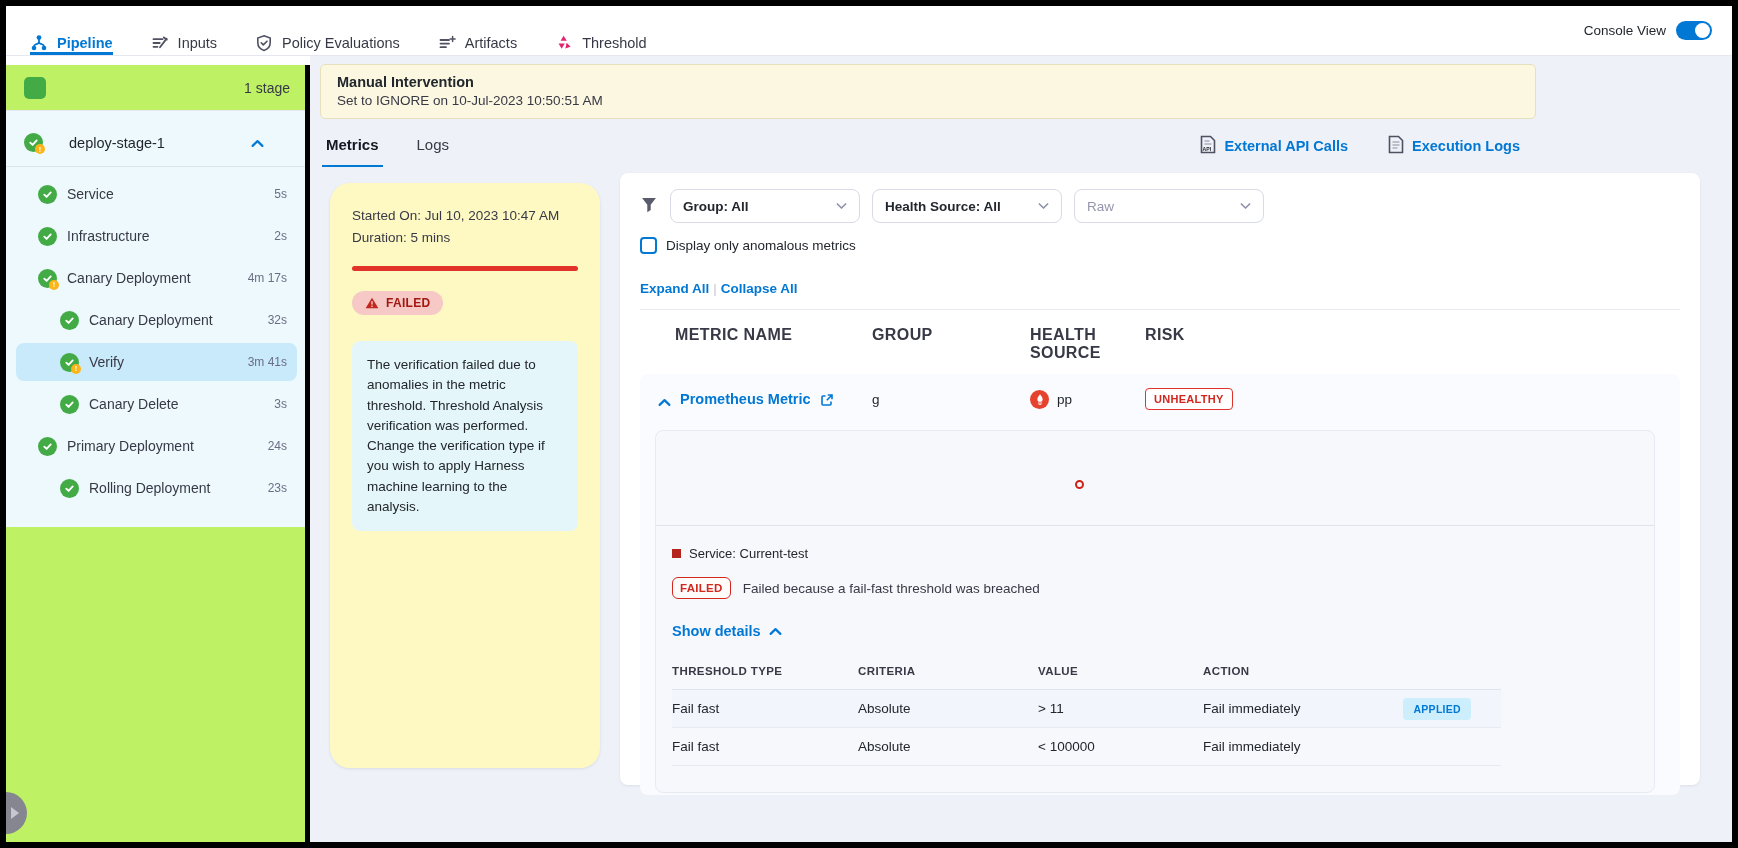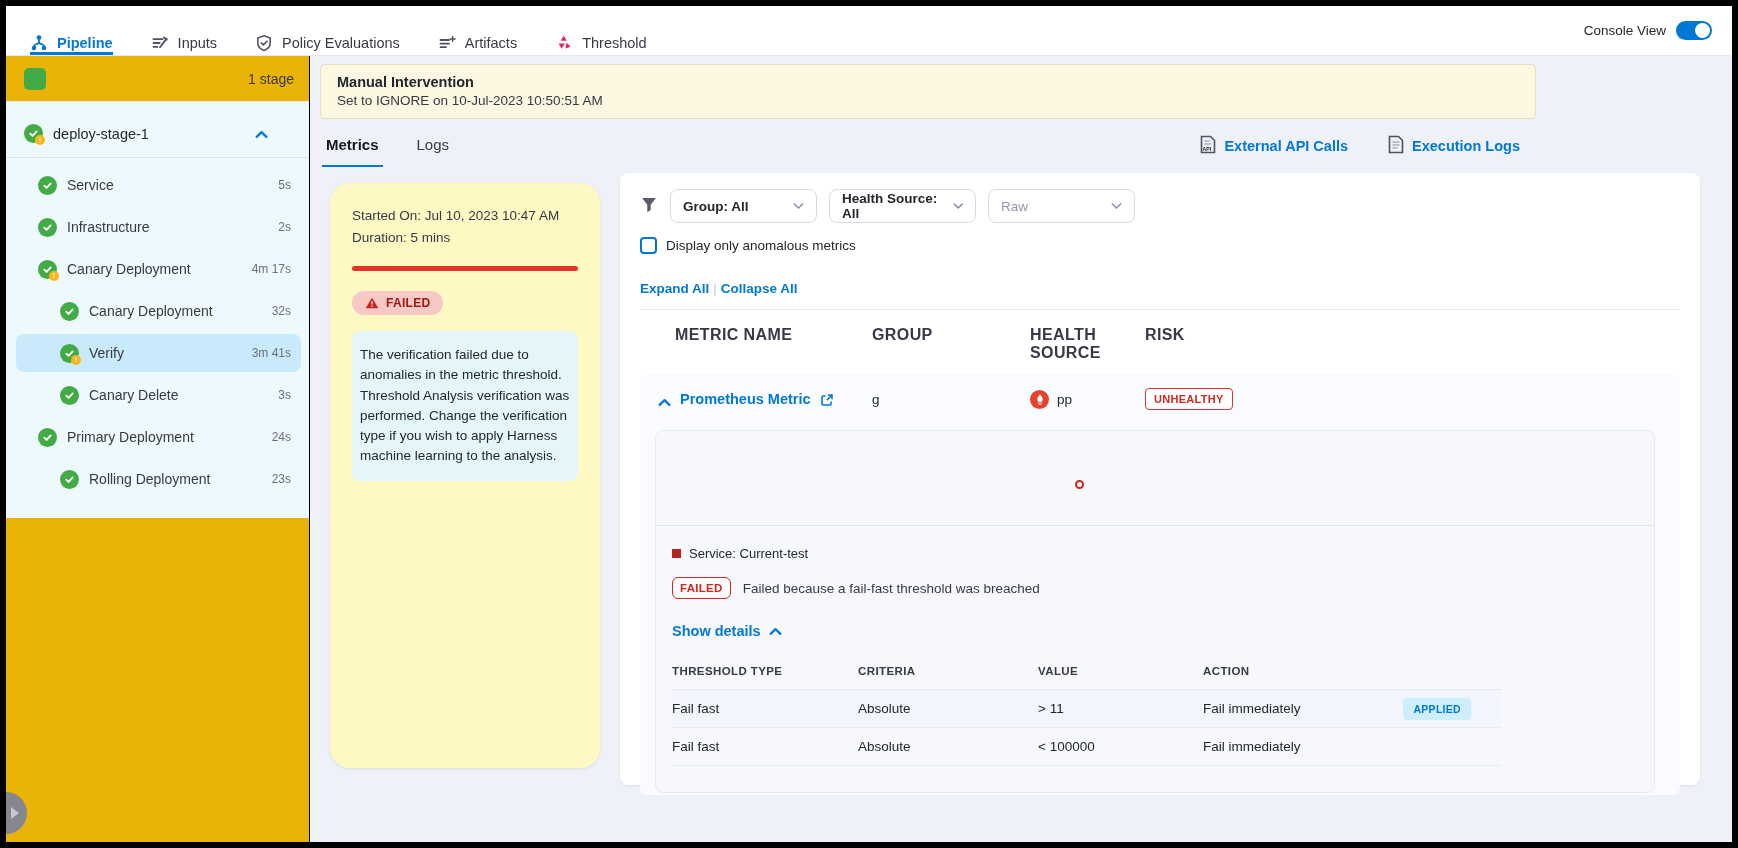--- a/index.html
+++ b/index.html
@@ -11,26 +11,26 @@
          border-bottom:1px solid #e6e7f0; display:flex; align-items:stretch; padding:0 20px 0 24px; z-index:5; }
   .nav-tab { display:flex; align-items:center; gap:9px; margin-right:38px; font-size:14.5px; color:#383946;
              font-weight:500; cursor:pointer; border-bottom:3px solid transparent; padding-top:3px;margin-top:24px; }
   .nav-tab.active { color:#0278d5; font-weight:700; border-bottom-color:#0278d5; }
   .nav-tab svg { display:block; }
   .console { margin-left:auto; display:flex; align-items:center; gap:10px; font-size:13.5px; color:#22272d; }
   .toggle { width:36px; height:19px; border-radius:10px; background:#0278d5; position:relative; cursor:pointer; }
   .toggle .knob { position:absolute; top:2px; right:2px; width:15px; height:15px; border-radius:50%; background:#fff; }
 
   
-  .sidebar { position:absolute; left:0; top:50px; bottom:0; width:304px; background:#eab308; border-right:1px solid #000000; }
+  .sidebar { position:absolute; left:0; top:59px; bottom:0; width:304px; background:#bef264; border-right:5px solid #000000; }
   .sb-head { height:46px; display:flex; align-items:center; padding:0 15px 0 18px; border-bottom:1px solid #e6e7f0; }
   .stage-chip { width:22px; height:22px; border-radius:5px; background:#42ab45; }
   .sb-count { margin-left:auto; font-size:14px; color:#383946; }
   .tree { background:#edf9fc; padding:6px 0 16px 0; }
-  .stage-row { display:flex; align-items:center; gap:10px; padding:16px 15px 14px 18px; cursor:pointer;text-align:right; }
+  .stage-row { display:flex; align-items:center; gap:26px; padding:16px 15px 14px 18px; cursor:pointer;text-align:right; }
   .stage-name { font-size:14.5px; color:#22272d; }
   .stage-row .chev { margin-left:auto; margin-right:26px; }
   .tree-divider { height:1px; background:#d9e7ec; margin:0 0 8px 0; }
   .step { display:flex; align-items:center; gap:10px; height:38px; margin:4px 8px 4px 10px; border-radius:8px;
           padding-right:10px; cursor:pointer; }
   .step.ind1 { padding-left:22px; }
   .step.ind2 { padding-left:44px; }
   .step.selected { background:#c8eafa; }
   .step-label { font-size:14px; color:#383946; }
   .step-dur { margin-left:auto; font-size:12px; color:#6b6d85; }
@@ -59,27 +59,27 @@
   .rlink { display:flex; align-items:center; gap:8px; font-size:14.5px; font-weight:700; color:#0278d5; cursor:pointer; }
 
   .content { display:flex; align-items:flex-start; gap:20px; margin:6px 32px 0 20px; }
 
   .summary-card { width:270px; margin-top:10px; background:#fef9c3; border-radius:20px; height:585px;
                   box-shadow:0 1px 3px rgba(40,41,61,.10); padding:22px 22px; flex:0 0 auto; }
   .sum-line { font-size:13.5px; color:#383946; line-height:1.6; }
   .redbar { height:5px; border-radius:3px; background:#e13329; margin-top:18px; }
   .failed-pill { display:inline-flex; align-items:center; gap:7px; margin-top:20px; background:#f6c9c6;
                  border-radius:13px; padding:5px 13px; color:#a31710; font-size:12px; font-weight:700; letter-spacing:.3px; }
-  .info-box { margin-top:16px; background:#e5f6fa; border-radius:8px; padding:14px 8px; font-size:13.5px;
+  .info-box { margin-top:26px; background:#e5f6fa; border-radius:8px; padding:14px 15px; font-size:13.5px;
               color:#22272d; line-height:1.5; }
 
   .metrics-panel { flex:1; background:#fff; border-radius:8px; box-shadow:0 1px 3px rgba(40,41,61,.08);
                    height:612px; padding:16px 20px; position:relative; }
   .filter-row { display:flex; align-items:center; gap:12px; }
-  .select { width:147px; height:34px; border:1px solid #d8dae8; border-radius:8px; background:#fff;
+  .select { width:190px; height:34px; border:1px solid #d8dae8; border-radius:8px; background:#fff;
             display:flex; align-items:center; justify-content:space-between; padding:0 12px; cursor:pointer; }
   .select .sel-label { font-size:13.5px; font-weight:600; color:#22272d; }
   .select.ghost .sel-label { color:#9496ad; font-weight:400; }
   .check-row { display:flex; align-items:center; gap:9px; margin-top:14px; }
   .checkbox { width:17px; height:17px; border:2px solid #0278d5; border-radius:4px; background:#fff; cursor:pointer; }
   .check-label { font-size:13.5px; color:#22272d; }
   .links-row { display:flex; align-items:center; gap:4px; margin-top:27px; font-size:13.5px; font-weight:600; color:#0278d5; }
   .links-row .sep { color:#c3c5d4; font-weight:400; }
   .links-row span { cursor:pointer; }
   .panel-divider { border-top:1px solid #e7e9f3; margin-top:13px; }

